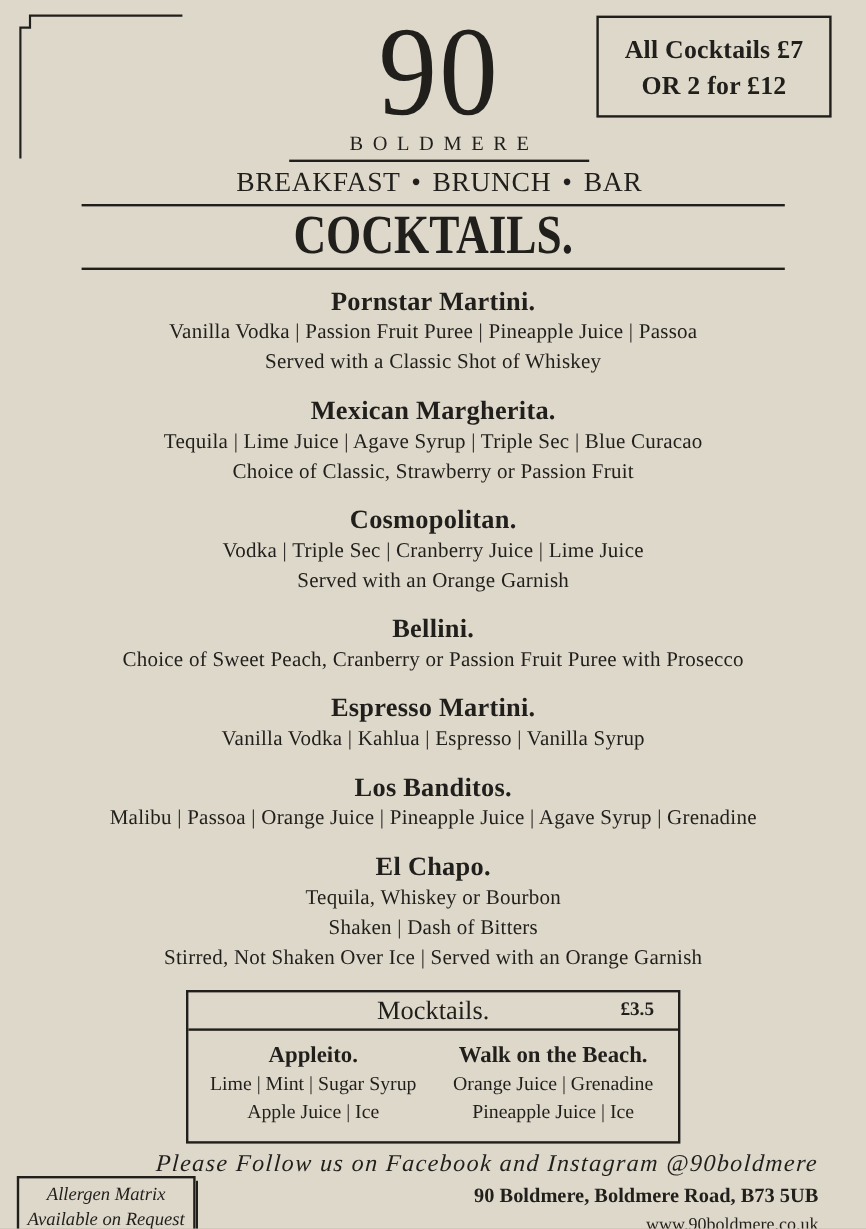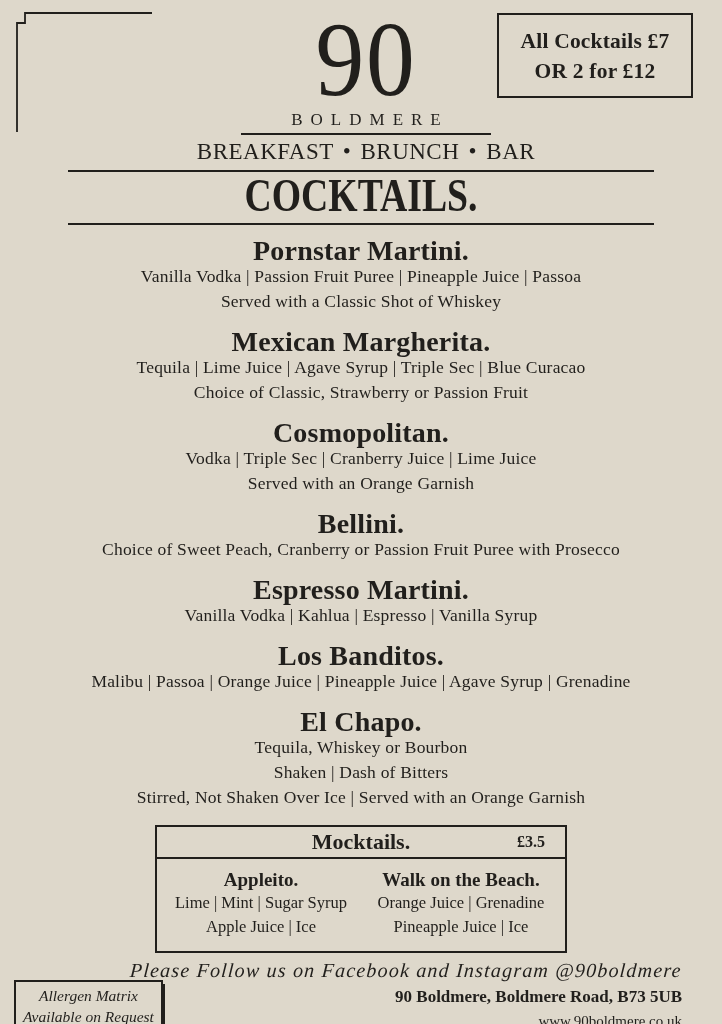--- a/index.html
+++ b/index.html
@@ -36,31 +36,31 @@
   .logo-rule{width:250px;border-top:2px solid var(--ink);margin:3px auto 4px;}
   .tagline{text-align:center;font-size:23px;line-height:26px;letter-spacing:.5px;word-spacing:3px;}
   .rule{width:586px;border:none;border-top:2px solid var(--ink);margin:5px auto 0;}
   .section-title{
     text-align:center;font-size:46px;line-height:44px;font-weight:bold;
     transform:scaleX(.82);letter-spacing:0px;margin:2px 0 0;
   }
   
   .items{margin-top:13px;text-align:center;}
   .item{margin-bottom:15px;}
-  .item h2{font-size:28px;line-height:26px;font-weight:bold;letter-spacing:.2px;}
+  .item h2{font-size:22px;line-height:26px;font-weight:bold;letter-spacing:.2px;}
   .item p{font-size:17.5px;line-height:25px;letter-spacing:.2px;}
   
   .mocktails{
     width:412px;margin:1px auto 0;border:2px solid var(--ink);
   }
   .mocktails-header{
     position:relative;height:32px;border-bottom:2px solid var(--ink);
     display:flex;justify-content:center;align-items:center;
   }
-  .mocktails-title{font-size:22px;font-weight:bold;}
+  .mocktails-title{font-size:22px;font-weight:normal;}
   .mocktails-price{
     position:absolute;right:20px;top:50%;transform:translateY(-50%);
     font-size:16px;font-weight:bold;
   }
   .mocktails-body{display:flex;padding:9px 4px 12px;}
   .mock-col{flex:1;text-align:center;}
   .mock-col h3{font-size:19px;line-height:23px;font-weight:bold;}
   .mock-col p{font-size:16.5px;line-height:24px;}
   
   .footer{position:relative;height:96px;}

